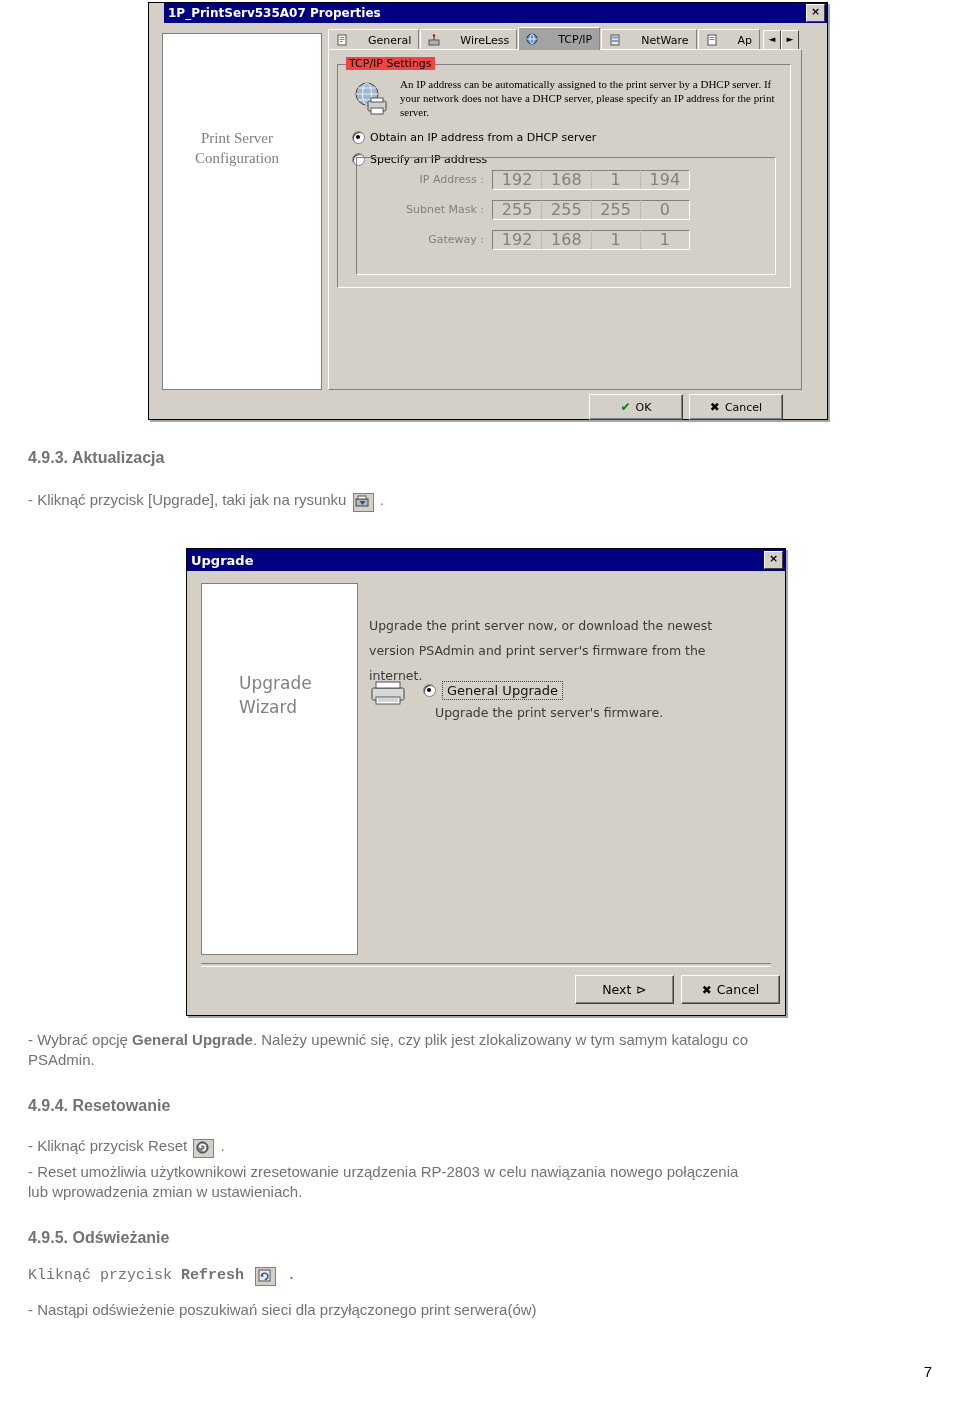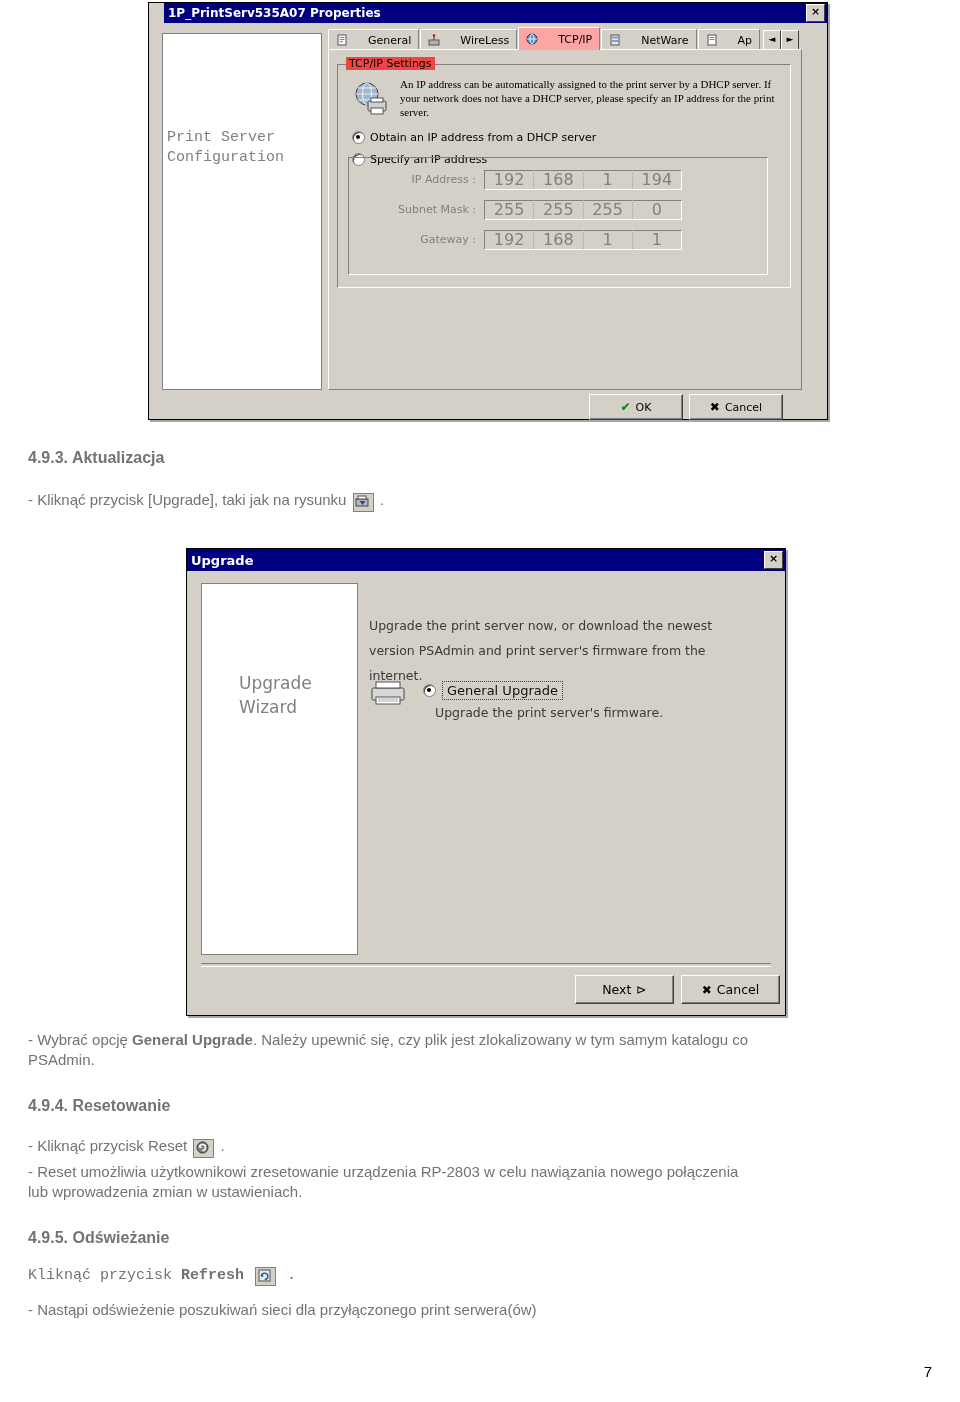--- a/index.html
+++ b/index.html
@@ -76,22 +76,23 @@
     background: #ffffff;
     border: 1px solid #808080;
   }
   .sidepanel-label {
     position: absolute;
     left: 18px;
     top: 105px;
     width: 140px;
     font-size: 15px;
     color: #808080;
-    font-family: Liberation Mono, monospace;
+    font-family: Liberation Serif, serif;
     line-height: 20px;
+    text-align: center;
   }
   .tabstrip {
     position: absolute;
     left: 179px;
     top: 5px;
     width: 474px;
     height: 22px;
     display: flex;
     align-items: flex-end;
     font-size: 11px;
@@ -105,21 +106,21 @@
     display: flex;
     align-items: center;
     gap: 20px;
     padding: 0 7px;
     margin-right: 1px;
     color: #000;
     white-space: nowrap;
   }
   .tab.active {
     height: 22px;
-    background: #fca5a5;
+    background: #a3a3a3;
     font-weight: normal;
     border-bottom: none;
     z-index: 3;
   }
   .tab .t-icon {
     width: 12px;
     height: 12px;
     display: inline-block;
   }
   .tabscroll {
@@ -204,21 +205,21 @@
   .radio.checked::after {
     content: "";
     position: absolute;
     left: 3px; top: 3px;
     width: 4px; height: 4px;
     border-radius: 50%;
     background: #000;
   }
   .ipblock {
     position: absolute;
-    left: 10px;
+    left: 18px;
     top: 92px;
     width: 418px;
     height: 116px;
     border: 1px solid #808080;
     border-right-color: #ffffff;
     border-bottom-color: #ffffff;
   }
   .ip-row {
     position: absolute;
     left: 9px;

